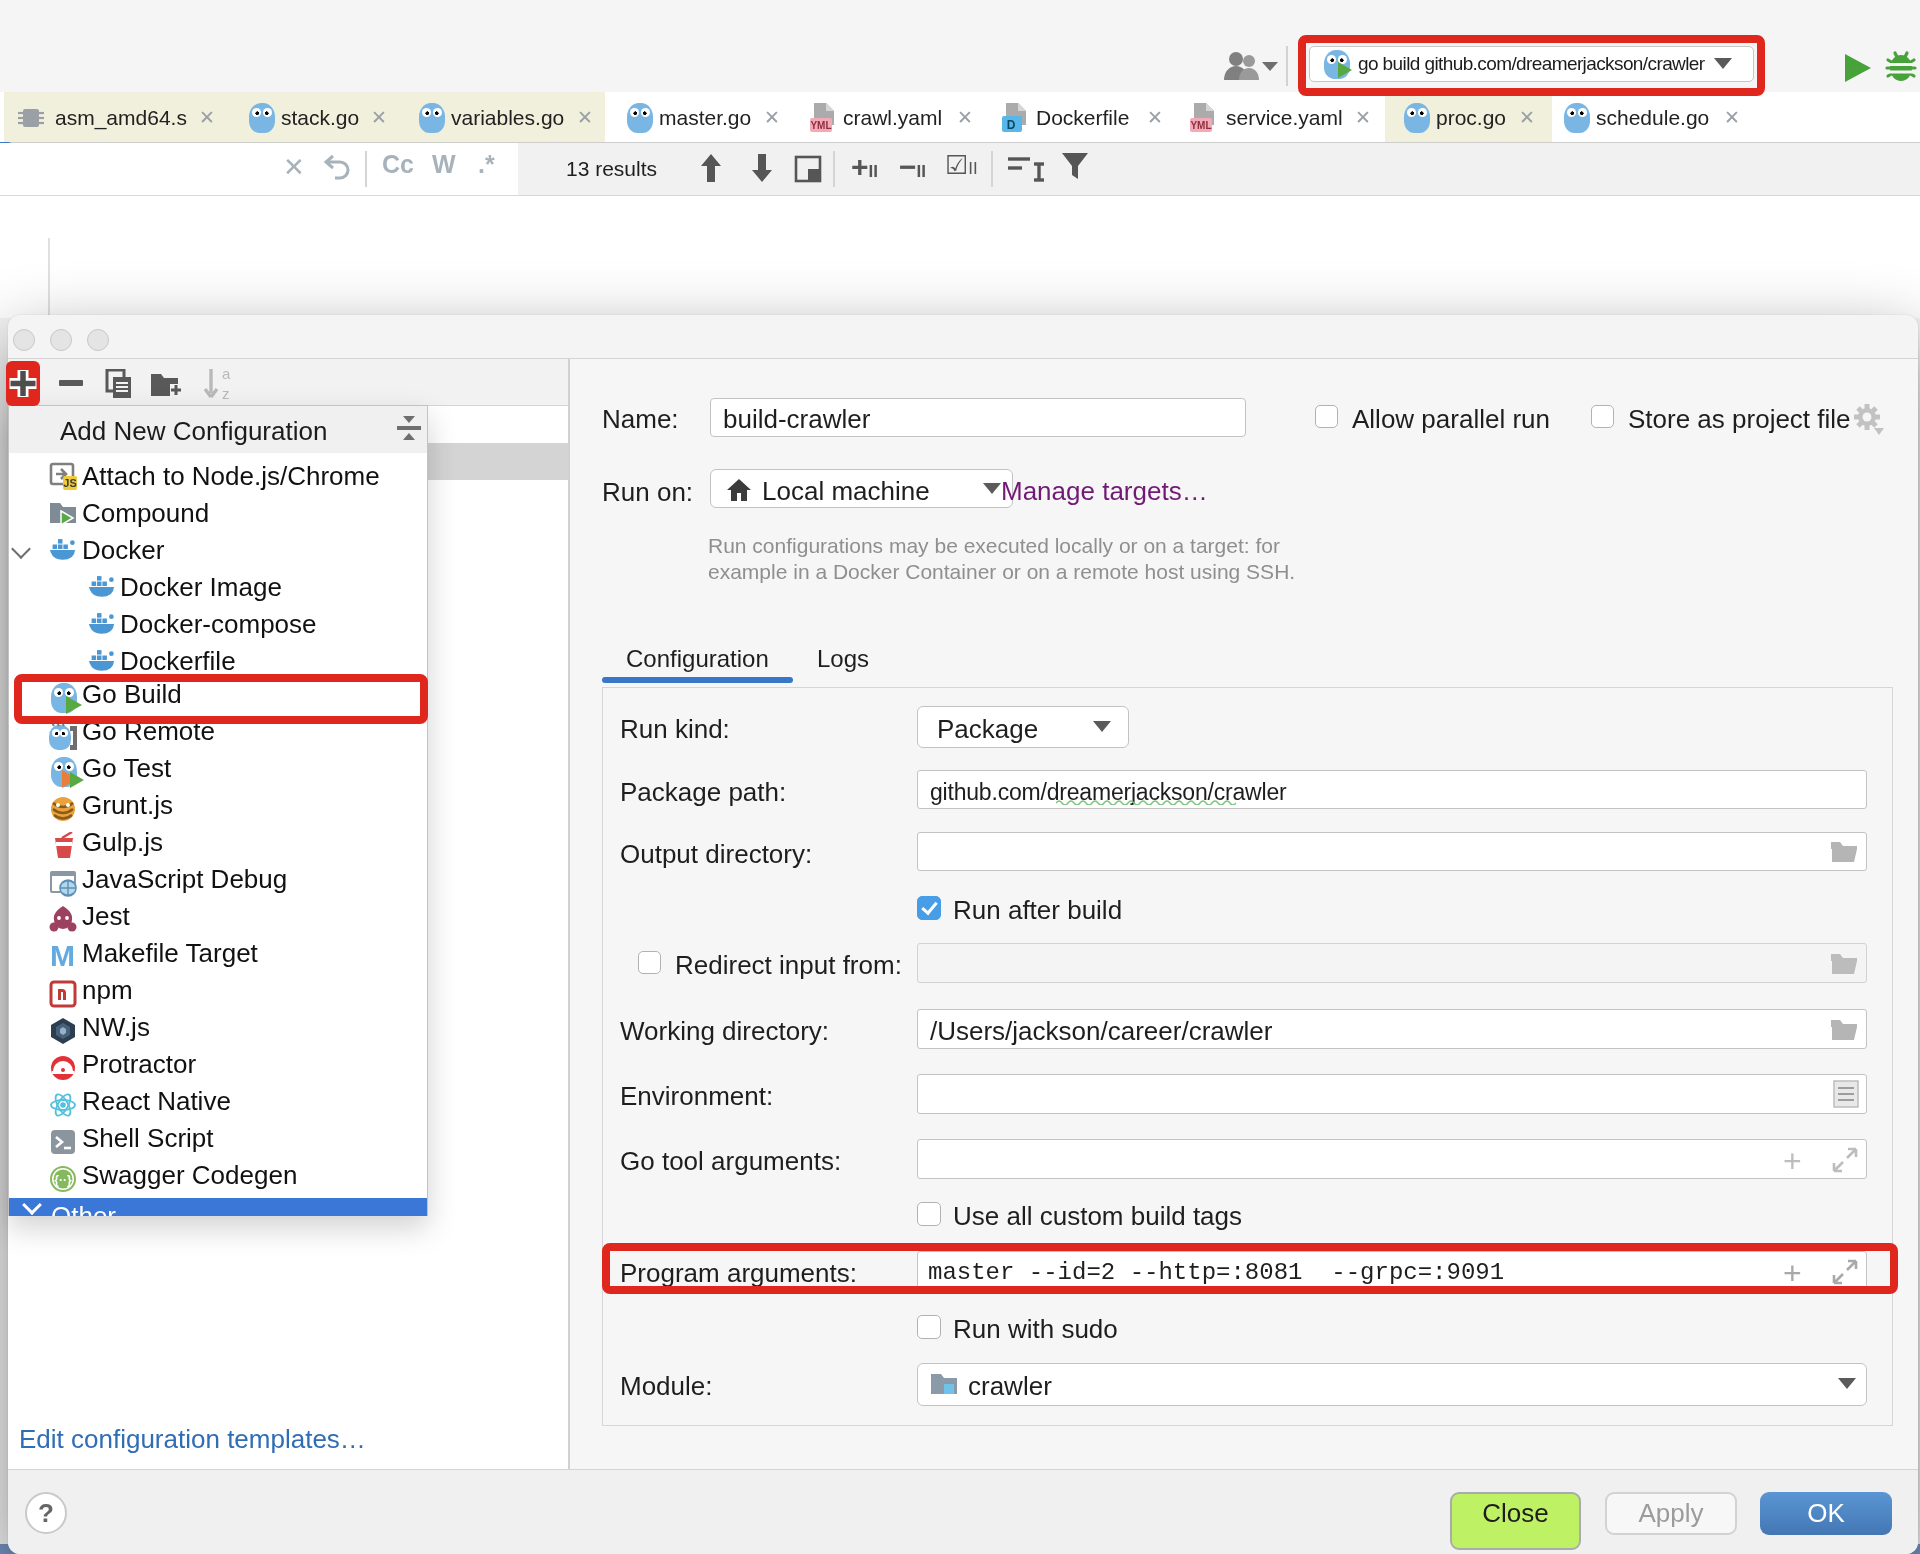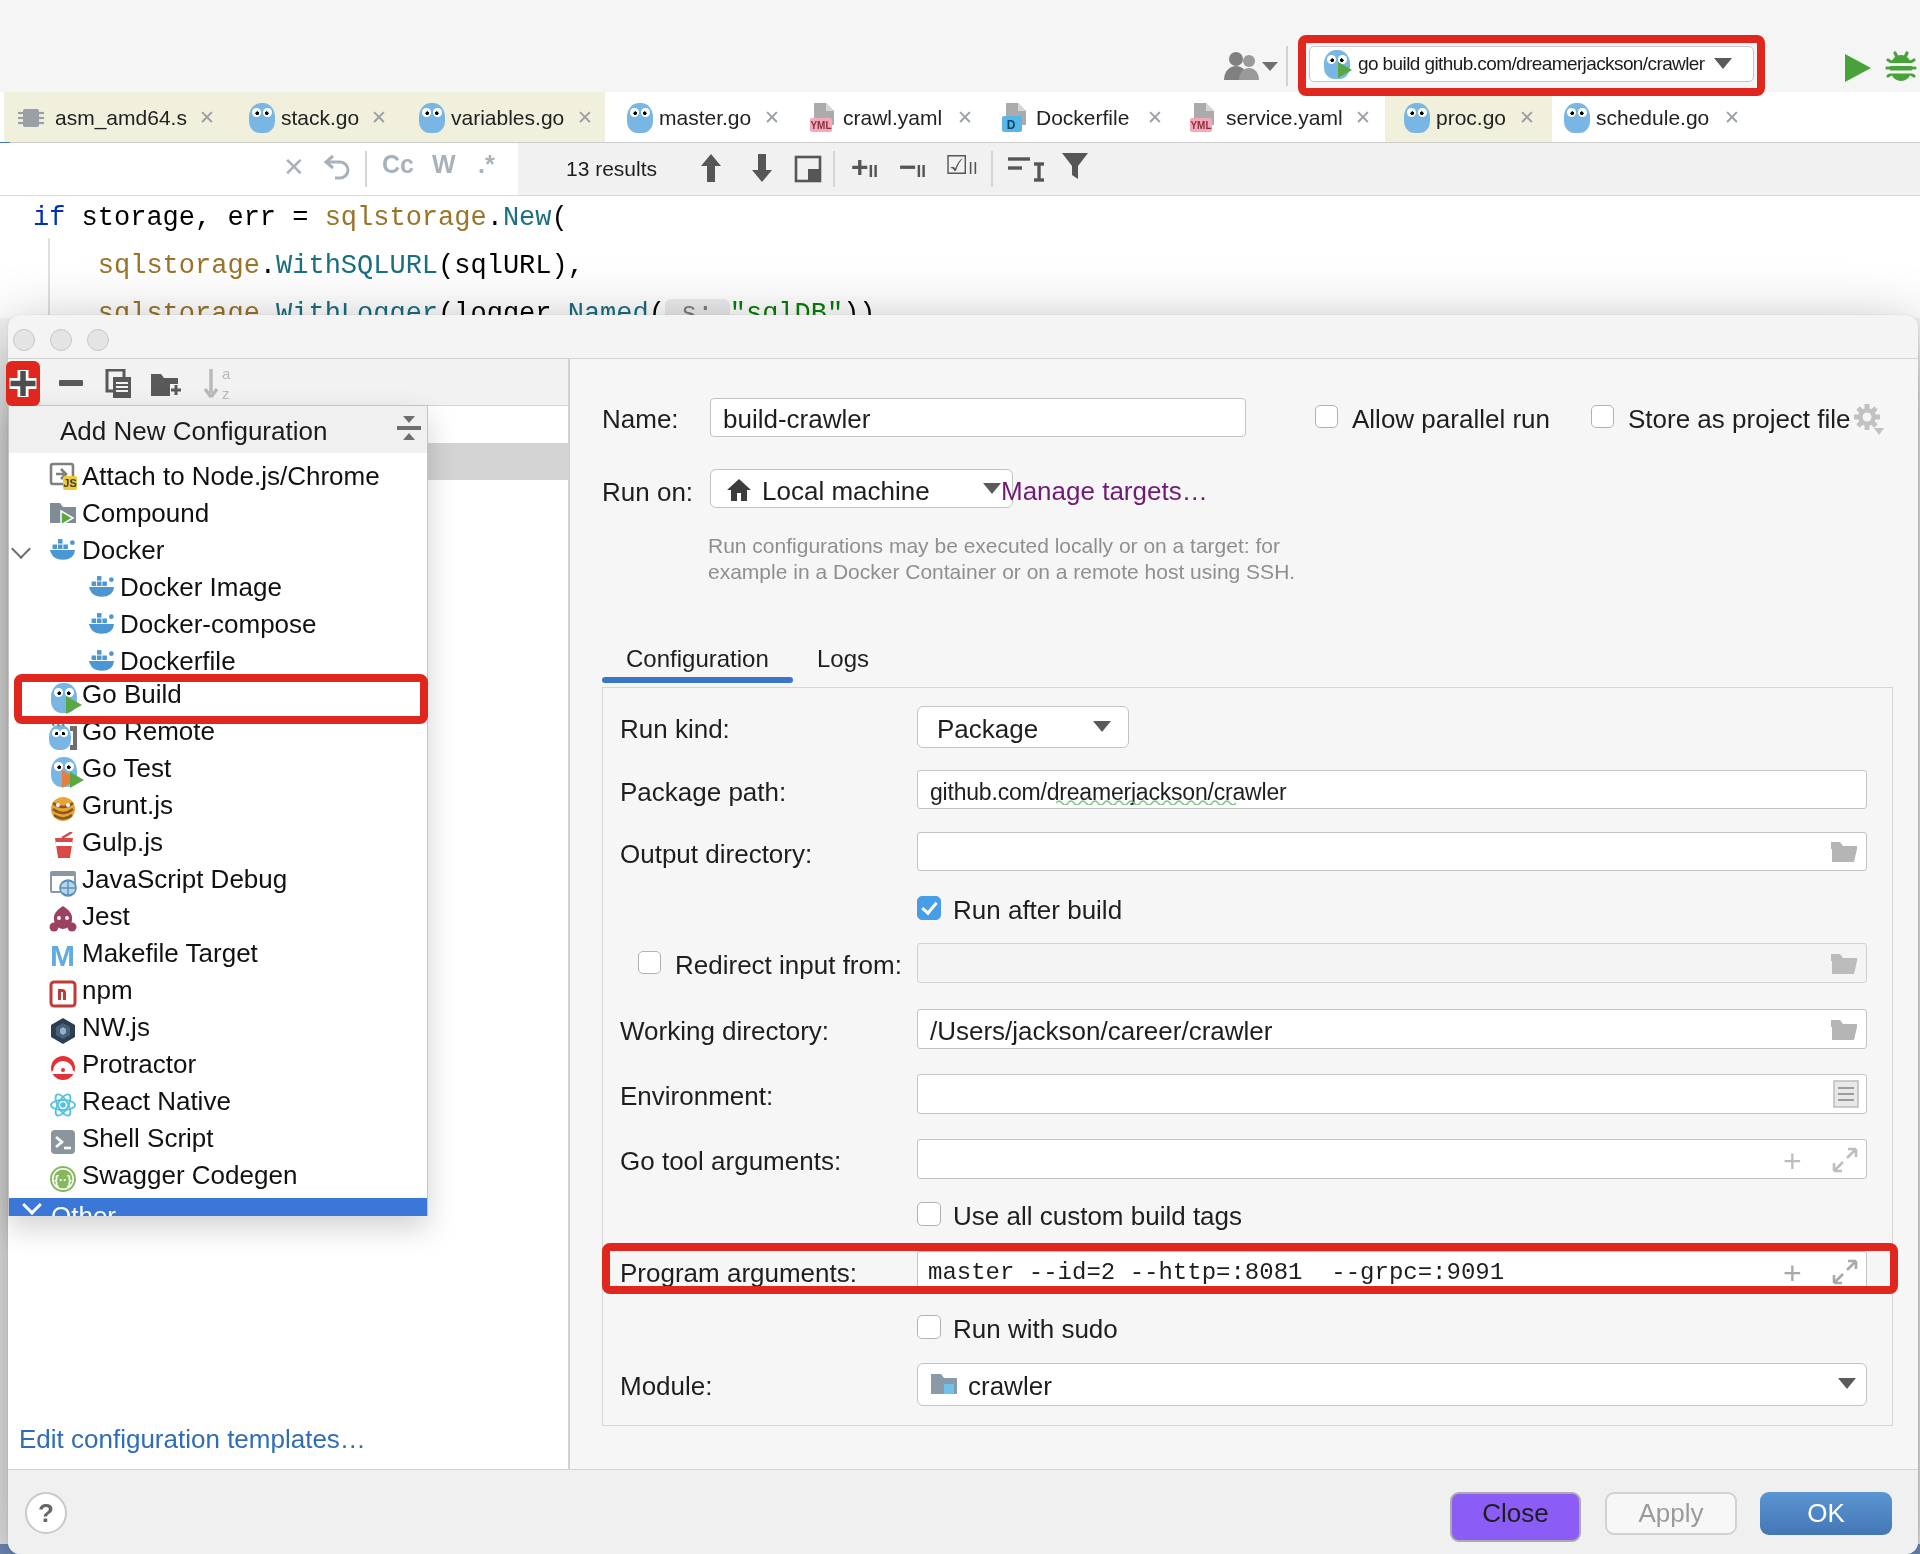--- a/index.html
+++ b/index.html
@@ -157,23 +157,20 @@
       <line x1="31" y1="8" x2="31" y2="24" stroke="#565656" stroke-width="3.4"></line>
       <line x1="26" y1="24" x2="36" y2="24" stroke="#565656" stroke-width="3.4"></line>
     </svg>
     <svg class="ficon2" style="left:1061px;top:152px;" width="28" height="30" viewBox="0 0 28 30">
       <path d="M1 1 H27 L17 14 V27 L11 23 V14 Z" fill="#565656"></path>
     </svg>
   </div>
 
   <div class="abs" style="left:0;top:196px;width:1920px;height:122px;background:#fff;"></div>
   <div class="abs" style="left:48px;top:238px;width:1.5px;height:80px;background:#e0e0e0;"></div>
-  <div class="abs mono" style="left:33px;top:194px;font-size:27px;line-height:48px;white-space:pre;color:#000;"><span style="color:#0033b3;">if</span> storage, err = <span style="color:#9a7429;">sqlstorage</span>.<span style="color:#1a6f80;">New</span>(
-    <span style="color:#9a7429;">sqlstorage</span>.<span style="color:#1a6f80;">WithSQLURL</span>(sqlURL),
-    <span style="color:#9a7429;">sqlstorage</span>.<span style="color:#1a6f80;">WithLogger</span>(logger.<span style="color:#1a6f80;">Named</span>(<span style="background:#ececec;border-radius:6px;color:#7d7d7d;"> s: </span><span style="color:#0a7d0a;">"sqlDB"</span>)),</div>
 
   <div class="abs" style="left:0;top:1544px;width:1920px;height:10px;background:#7593c1;"></div>
   <div class="abs" id="dialog" style="left:8px;top:315px;width:1910px;height:1239px;background:#f6f6f6;border-radius:12px;box-shadow:0 25px 70px rgba(0,0,0,0.45), 0 0 1px rgba(0,0,0,0.3);"></div>
 
   <div class="abs" style="left:8px;top:315px;width:1910px;height:44px;background:#f4f4f4;border-bottom:1.5px solid #d4d4d4;border-radius:12px 12px 0 0;box-sizing:border-box;"></div>
   <div class="abs" style="left:13px;top:329px;width:22px;height:22px;border-radius:50%;background:#e4e4e4;border:1.5px solid #c8c8c8;box-sizing:border-box;"></div>
   <div class="abs" style="left:50px;top:329px;width:22px;height:22px;border-radius:50%;background:#e4e4e4;border:1.5px solid #c8c8c8;box-sizing:border-box;"></div>
   <div class="abs" style="left:87px;top:329px;width:22px;height:22px;border-radius:50%;background:#e4e4e4;border:1.5px solid #c8c8c8;box-sizing:border-box;"></div>
 
   <div class="abs" style="left:8px;top:359px;width:560px;height:47px;background:#f2f2f2;border-bottom:1.5px solid #d6d6d6;box-sizing:border-box;"></div>
@@ -337,21 +334,21 @@
     <svg class="abs" style="left:930px;top:1372px;" width="28" height="24" viewBox="0 0 28 24">
       <path d="M1 2 h10 l3 4 h13 v16 h-26 z" fill="#8a9aa8"></path>
       <rect x="14" y="12" width="10" height="10" fill="#6fc2e8"></rect>
     </svg>
     <div class="lbl" style="left:968px;top:1371px;">crawler</div>
     <div class="caret" style="left:1838px;top:1378px;"></div>
   </div>
 
   <div class="abs" style="left:8px;top:1469px;width:1910px;height:85px;background:#f0f0f0;border-top:1.5px solid #d4d4d4;border-radius:0 0 12px 12px;box-sizing:border-box;"></div>
   <div class="abs" style="left:25px;top:1492px;width:42px;height:42px;border-radius:50%;background:#fff;border:2px solid #c9c9c9;box-sizing:border-box;text-align:center;font-size:26px;font-weight:bold;color:#666;line-height:38px;">?</div>
-  <div class="abs" style="left:1450px;top:1492px;width:131px;height:50px;background:#8b5cf6;border:2px solid #ababab;border-radius:9px;box-sizing:border-box;text-align:center;font-size:26px;color:#1d1d1d;line-height:39px;">Close</div>
+  <div class="abs" style="left:1450px;top:1492px;width:131px;height:58px;background:#bef264;border:2px solid #ababab;border-radius:9px;box-sizing:border-box;text-align:center;font-size:26px;color:#1d1d1d;line-height:39px;">Close</div>
   <div class="abs" style="left:1605px;top:1492px;width:132px;height:43px;background:#f7f7f7;border:2px solid #d2d2d2;border-radius:9px;box-sizing:border-box;text-align:center;font-size:26px;color:#9b9b9b;line-height:39px;">Apply</div>
   <div class="abs" style="left:1760px;top:1492px;width:132px;height:43px;background:linear-gradient(#5b95d3,#4377b4);border:none;border-radius:9px;box-sizing:border-box;text-align:center;font-size:26px;color:#fff;line-height:43px;">OK</div>
 
   <div id="popup">
     <div class="abs" style="left:8px;top:405px;width:420px;height:811px;background:#fff;border:1.5px solid #c3c3c3;box-sizing:border-box;box-shadow:0 12px 28px rgba(0,0,0,0.18);"></div>
     <div class="abs" style="left:9px;top:406px;width:418px;height:47px;background:#f0f0f0;"></div>
     <div class="abs" style="left:60px;top:416px;font-size:26px;color:#1c1c1c;">Add New Configuration</div>
     <svg class="abs" style="left:396px;top:414px;" width="26" height="28" viewBox="0 0 26 28">
       <rect x="1" y="12" width="24" height="4" fill="#6e6e6e"></rect>
       <path d="M7 2 h12 l-6 7 z" fill="#6e6e6e"></path>

